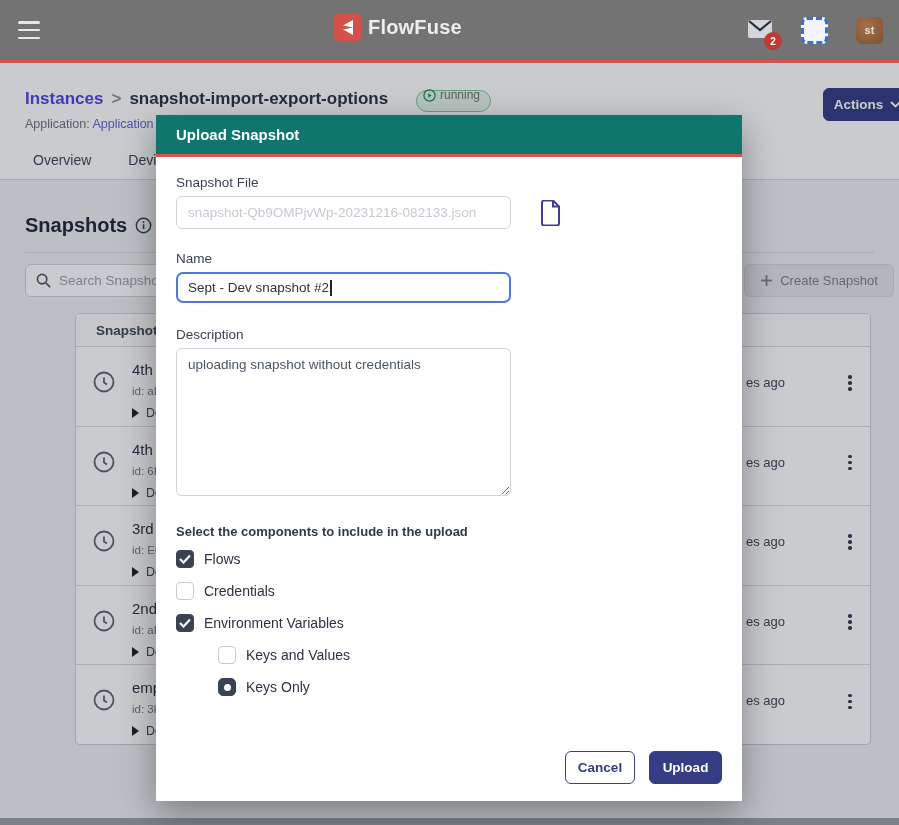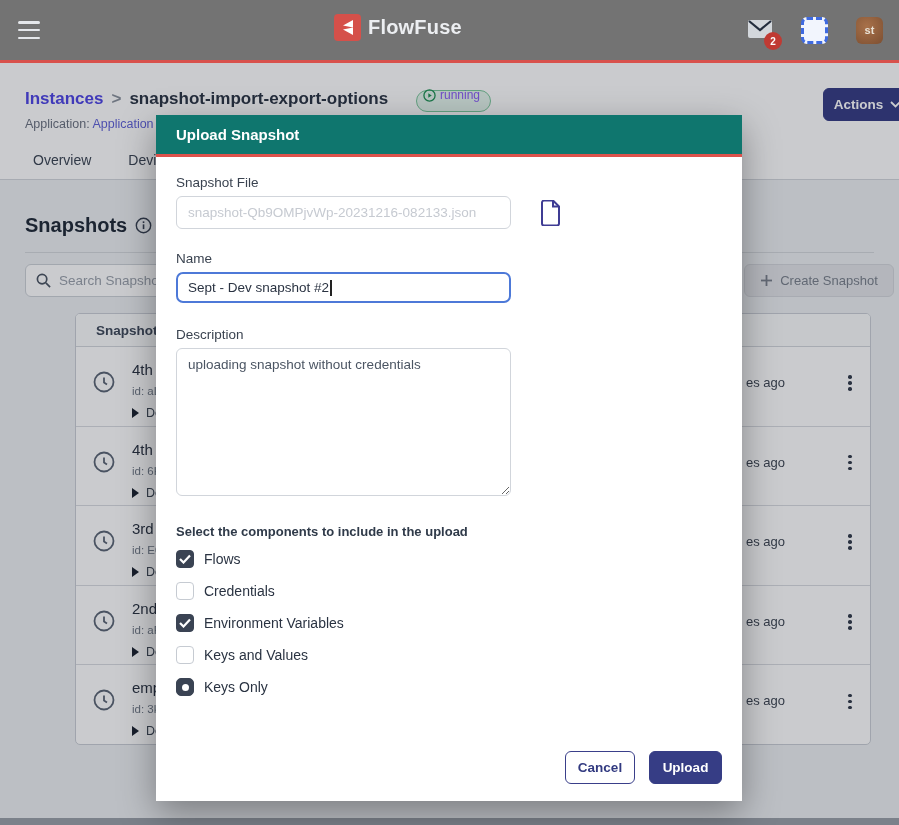--- a/index.html
+++ b/index.html
@@ -19,21 +19,21 @@
   .team-avatar { width:27px; height:27px; border-radius:6px; background:#f2f5fd; border:3px dashed #3f6ae0; cursor:pointer; }
   .user-avatar { width:27px; height:27px; border-radius:6px; background:radial-gradient(circle at 40% 35%, #a8714a, #7d4f31); color:#e9e2d6; font-size:11px; font-weight:700; display:flex; align-items:center; justify-content:center; cursor:pointer; }
   .red-line { position:absolute; top:60px; left:0; width:899px; height:3px; background:#d8514c; z-index:70; }
 
   
   .page-header { position:absolute; top:63px; left:0; width:899px; height:117px; background:#fff; border-bottom:1px solid #d3d7db; }
   .breadcrumb { position:absolute; left:25px; top:26px; font-size:17px; font-weight:700; display:flex; align-items:center; gap:8px; }
   .crumb-root { color:#4f46e5; cursor:pointer; }
   .crumb-sep { color:#8a919c; font-weight:600; }
   .crumb-current { color:#2b3544; }
-  .running-pill { position:absolute; left:416px; top:27px; height:22px; padding:0 10px 12px 6px; border:1px solid #7bc89c; background:#e6f7ee; color:#8b5cf6; font-size:12px; border-radius:11px; display:flex; align-items:center; gap:4px; }
+  .running-pill { position:absolute; left:416px; top:27px; height:22px; padding:0 10px 12px 6px; border:1px solid #7bc89c; background:#e6f7ee; color:#737373; font-size:12px; border-radius:11px; display:flex; align-items:center; gap:4px; }
   .btn { display:inline-flex; align-items:center; justify-content:center; gap:7px; border-radius:6px; font-size:13.5px; font-weight:700; cursor:pointer; }
   .btn-open-editor { position:absolute; left:657px; top:25px; width:110px; height:33px; background:#fff; border:1px solid #343b85; color:#2f3878; }
   .btn-actions { position:absolute; left:823px; top:25px; width:89px; height:33px; background:#363d85; border:1px solid #363d85; color:#fff; }
   .app-line { position:absolute; left:25px; top:54px; font-size:12.5px; color:#6b7280; }
   .app-line a { color:#6163d8; text-decoration:none; cursor:pointer; }
   .tabs { position:absolute; left:33px; top:89px; display:flex; gap:37px; font-size:14px; color:#3c4654; }
   .tab { cursor:pointer; padding-bottom:6px; }
 
   
   .content { position:absolute; top:181px; left:0; width:899px; height:644px; background:#eef0f2; }
@@ -71,21 +71,21 @@
   .text-input { width:335px; height:33px; border:1px solid #d1d5db; border-radius:6px; padding:0 11px; font-size:13.5px; color:#374151; font-family:"Liberation Sans", sans-serif; background:#fff; }
   .text-input::placeholder { color:#c6cad1; }
   .file-btn { width:24px; height:28px; display:flex; align-items:center; justify-content:center; cursor:pointer; background:none; border:none; }
   .lbl-name { margin-top:22px; }
   .input-focused { width:335px; height:31px; border:2px solid #4d79d8; border-radius:7px; display:flex; align-items:center; padding:0 10px; font-size:13.5px; color:#2a3342; cursor:text; }
   .caret { width:1.5px; height:16px; background:#222; margin-left:1px; }
   .lbl-desc { margin-top:24px; }
   .desc-area { width:335px; height:148px; border:1px solid #d1d5db; border-radius:6px; padding:8px 11px; font-size:13.5px; color:#4b5563; font-family:"Liberation Sans", sans-serif; resize:both; }
   .components-label { margin-top:24px; font-size:13px; font-weight:700; color:#2f3a49; }
   .opt-row { display:flex; align-items:center; gap:10px; margin-top:8px; height:24px; cursor:pointer; }
-  .opt-row.indent { }
+  .opt-row.indent { margin-left:42px; }
   .cbox { width:18px; height:18px; border-radius:4px; border:1px solid #c6cbd2; background:#fff; display:flex; align-items:center; justify-content:center; }
   .cbox.on { background:#3a4353; border-color:#3a4353; }
   .rbox { width:18px; height:18px; border-radius:5px; border:1px solid #3a4353; background:#3a4353; display:flex; align-items:center; justify-content:center; }
   .rbox i { width:7px; height:7px; border-radius:50%; background:#fff; }
   .opt-label { font-size:14px; color:#2a3342; }
   .modal-footer { position:absolute; right:20px; bottom:17px; display:flex; gap:14px; }
   .btn-cancel { width:70px; height:33px; background:#fff; border:1px solid #3a3f8a; color:#323a80; }
   .btn-upload { width:73px; height:33px; background:#363d85; border:1px solid #363d85; color:#fff; }
 </style>
 </head>

